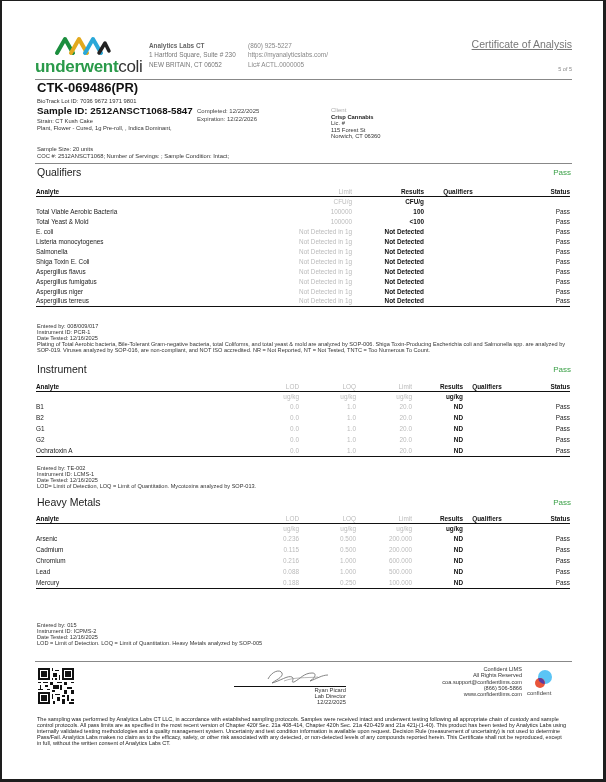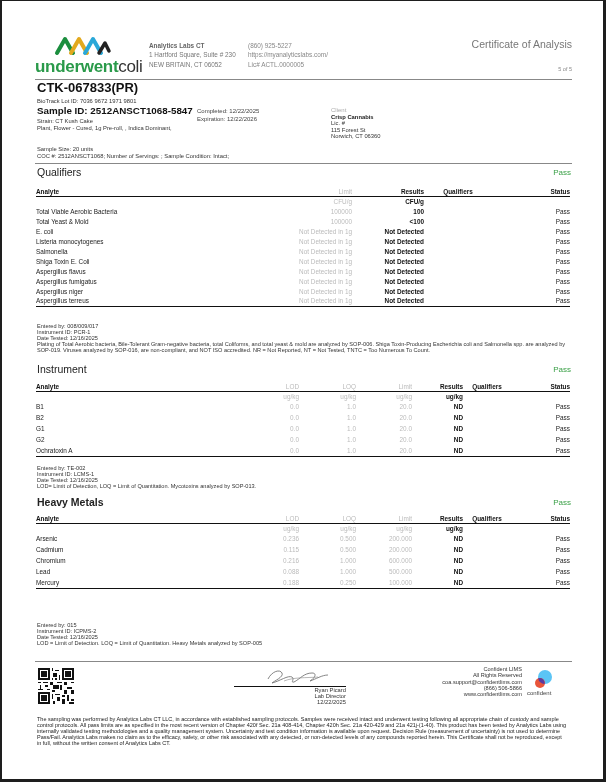--- a/index.html
+++ b/index.html
@@ -9,21 +9,21 @@
 
   
   .hdr { position: absolute; left: 33px; top: 30px; width: 537px; height: 49px; border-bottom: 1px solid #888; }
   .logo { position: absolute; left: 0; top: 0; width: 100px; height: 46px; }
   .logo-text { position: absolute; left: 0; top: 26px; font-size: 17px; color: #2a9a4a; letter-spacing: -0.3px; }
   .logo-text b { font-weight: bold; color: #2a9a4a; }
   .logo-text span.l { font-weight: normal; color: #333; }
   .lab-info { position: absolute; left: 114px; top: 10px; font-size: 6.4px; color: #777; line-height: 9.3px; }
   .lab-info .nm { color: #666; font-weight: bold; }
   .lab-contact { position: absolute; left: 213px; top: 10px; font-size: 6.4px; color: #888; line-height: 9.3px; }
-  .coa-title { position: absolute; right: 0; top: 7px; font-size: 10.5px; color: #777; }
+  .coa-title { position: absolute; right: 0; top: 7px; font-size: 10.5px; color: #777; text-decoration: underline; }
   .page-no { position: absolute; right: 0; top: 35px; font-size: 5.5px; color: #888; }
 
   
   .ctk { position: absolute; left: 35px; top: 79px; font-size: 13px; font-weight: bold; color: #111; }
   .sm { font-size: 5.8px; line-height: 6.6px; color: #333; }
   .biotrack { position: absolute; left: 35px; top: 97px; }
   .sample-id { position: absolute; left: 35px; top: 104px; font-size: 9.8px; font-weight: bold; color: #111; }
   .strain { position: absolute; left: 35px; top: 117px; width: 135px; }
   .dates { position: absolute; left: 195px; top: 106px; font-size: 6px; color: #444; line-height: 8.3px; }
   .client { position: absolute; left: 329px; top: 106px; }
@@ -81,21 +81,21 @@
     </div>
     <div class="lab-contact">
       <div>(860) 925-5227</div>
       <div>https://myanalyticslabs.com/</div>
       <div>Lic# ACTL.0000005</div>
     </div>
     <div class="coa-title">Certificate of Analysis</div>
     <div class="page-no">5 of 5</div>
   </div>
 
-  <div class="ctk">CTK-067833(PR)</div>
+  <div class="ctk">CTK-069486(PR)</div>
   <div class="biotrack sm">BioTrack Lot ID: 7036 9672 1971 9801</div>
   <div class="sample-id">Sample ID: 2512ANSCT1068-5847</div>
   <div class="strain sm">
     <div>Strain: CT Kush Cake</div>
     <div>Plant, Flower - Cured, 1g Pre-roll, , Indica Dominant,</div>
   </div>
   <div class="dates">
     <div>Completed: 12/22/2025</div>
     <div>Expiration: 12/22/2026</div>
   </div>
@@ -296,21 +296,21 @@
         </tr>
       </tbody>
   </table>
   <div class="notes" id="notes-myco" style="top:464px;">
       <div>Entered by: TE-002</div>
       <div>Instrument ID: LCMS-1</div>
       <div>Date Tested: 12/16/2025</div>
       <div>LOD= Limit of Detection, LOQ = Limit of Quantitation. Mycotoxins analyzed by SOP-013.</div>
     </div>
 
-  <div class="sec-title" style="top:495px;font-weight:bold;">Heavy Metals</div>
+  <div class="sec-title" style="top:495px;">Heavy Metals</div>
   <div class="sec-pass" style="top:497px;">Pass</div>
   <table class="res" id="tbl-metal" style="top:513px;">
     <colgroup>
         <col style="width:226px">
         <col style="width:37px">
         <col style="width:57px">
         <col style="width:56px">
         <col style="width:51px">
         <col style="width:48px">
         <col style="width:59px">

